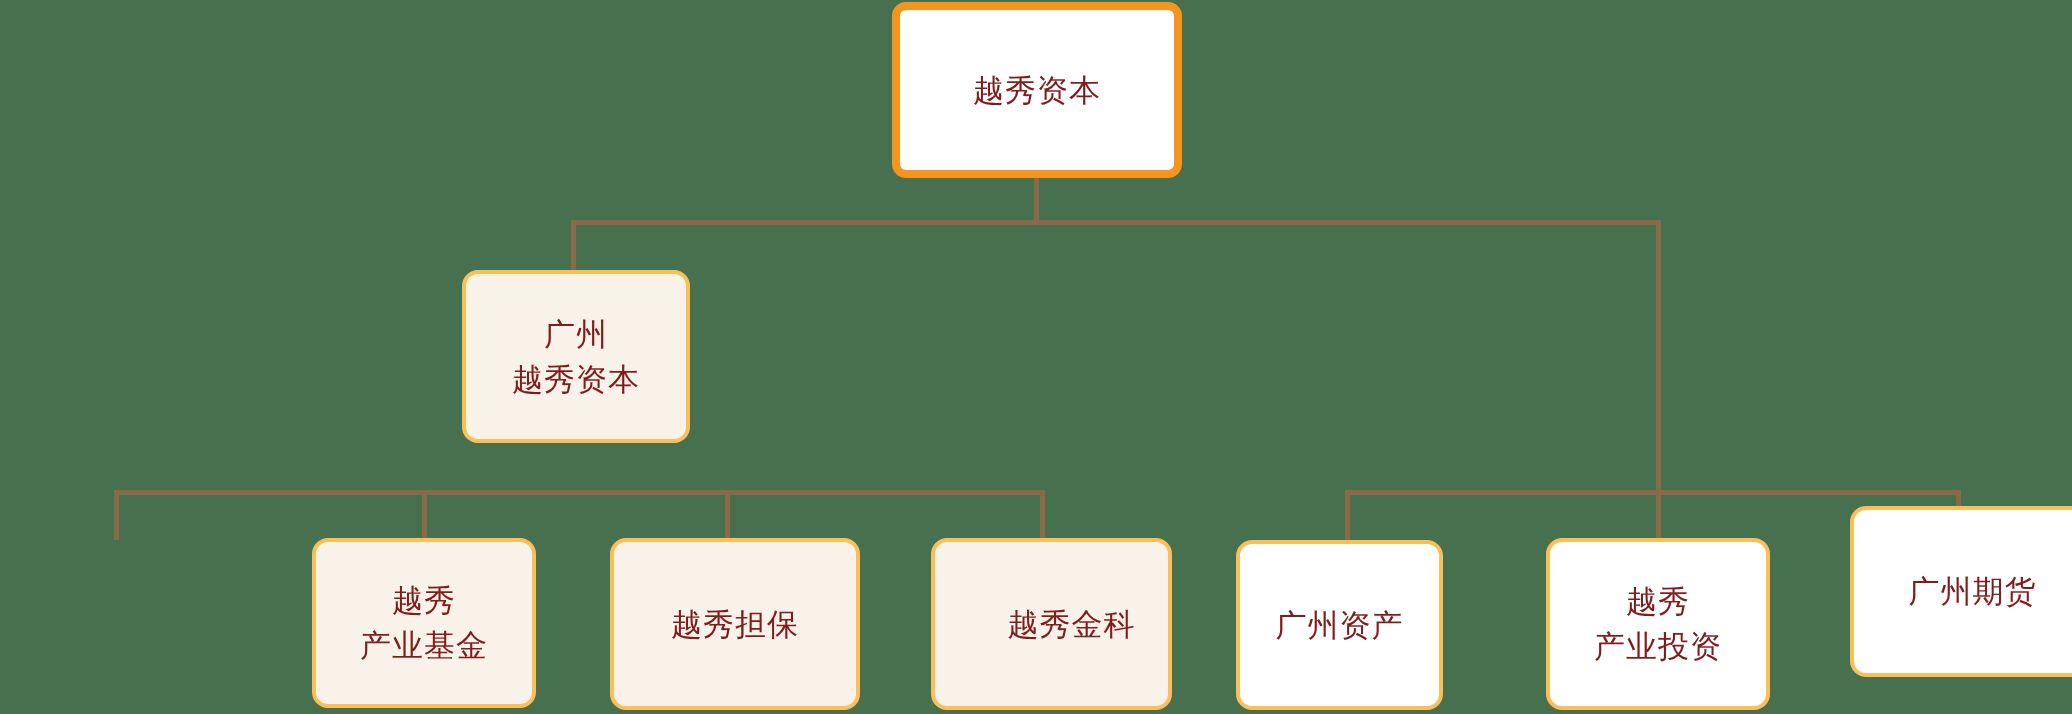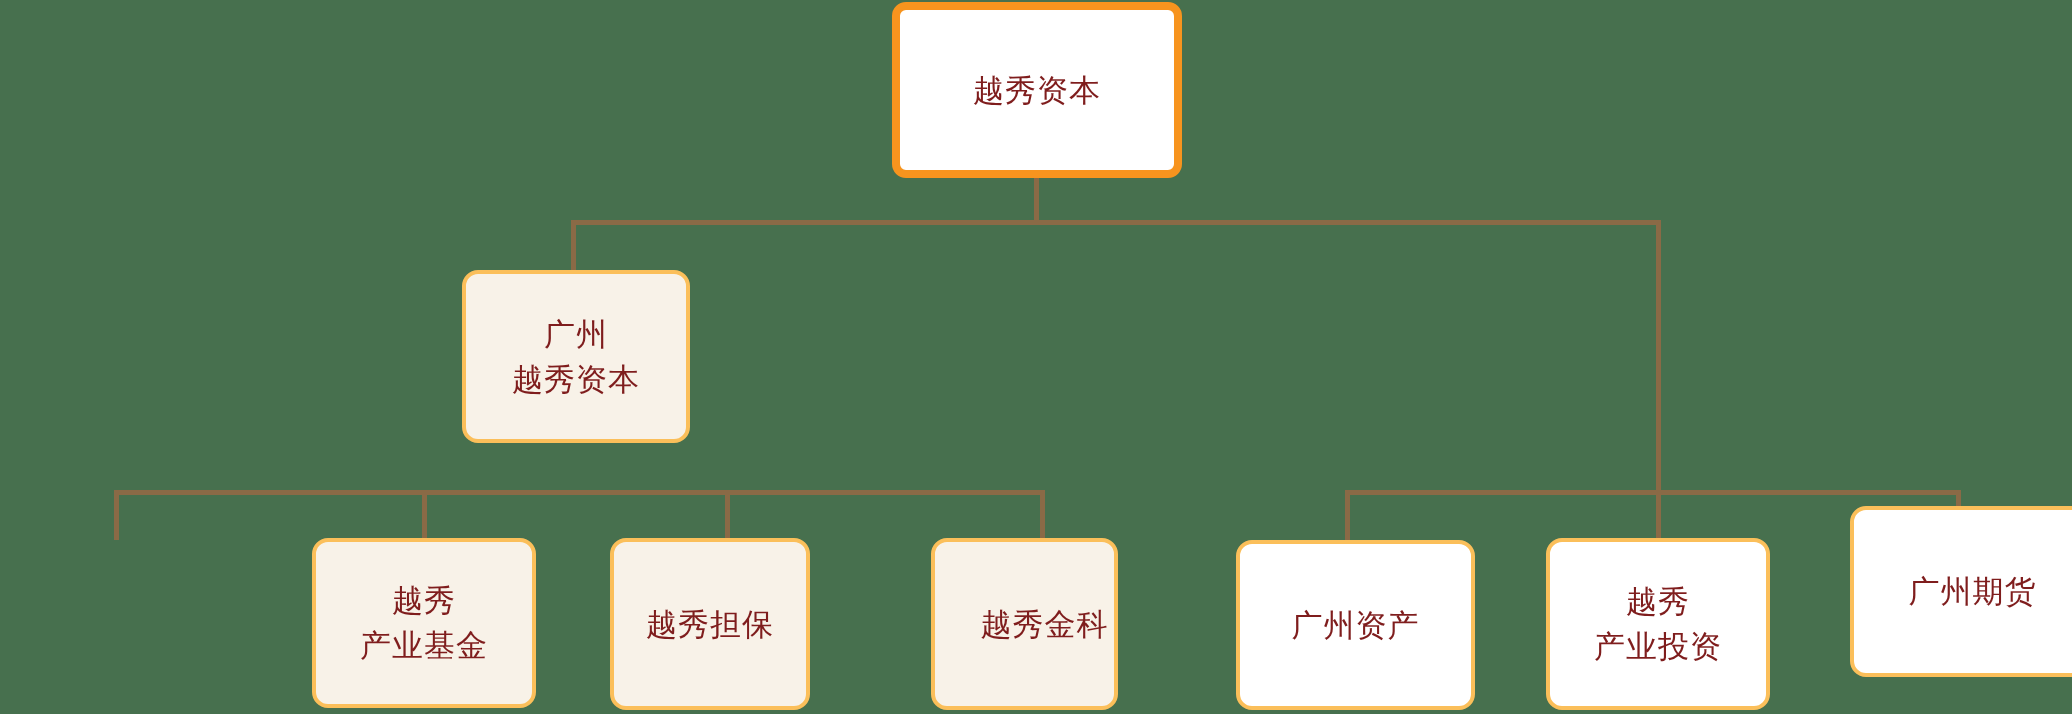--- a/index.html
+++ b/index.html
@@ -44,24 +44,24 @@
 
   <div class="node root" style="left:892px;top:2px;width:290px;height:176px;">越秀资本</div>
 
   <div class="node cream" style="left:462px;top:270px;width:228px;height:173px;">广州
 越秀资本</div>
 
 
   <div class="node cream" style="left:312px;top:538px;width:224px;height:170px;">越秀
 产业基金</div>
 
-  <div class="node cream" style="left:610px;top:538px;width:200px;height:172px;">越秀担保</div>
+  <div class="node cream" style="left:610px;top:538px;width:250px;height:172px;">越秀担保</div>
 
-  <div class="node cream" style="left:931px;top:538px;width:187px;height:172px;padding-left:40px;">越秀金科</div>
+  <div class="node cream" style="left:931px;top:538px;width:241px;height:172px;padding-left:40px;">越秀金科</div>
 
-  <div class="node white" style="left:1236px;top:540px;width:239px;height:170px;">广州资产</div>
+  <div class="node white" style="left:1236px;top:540px;width:207px;height:170px;">广州资产</div>
 
   <div class="node white" style="left:1546px;top:538px;width:224px;height:172px;">越秀
 产业投资</div>
 
   <div class="node white" style="left:1850px;top:506px;width:245px;height:171px;">广州期货</div>
 
 </div>
 
 </body></html>

